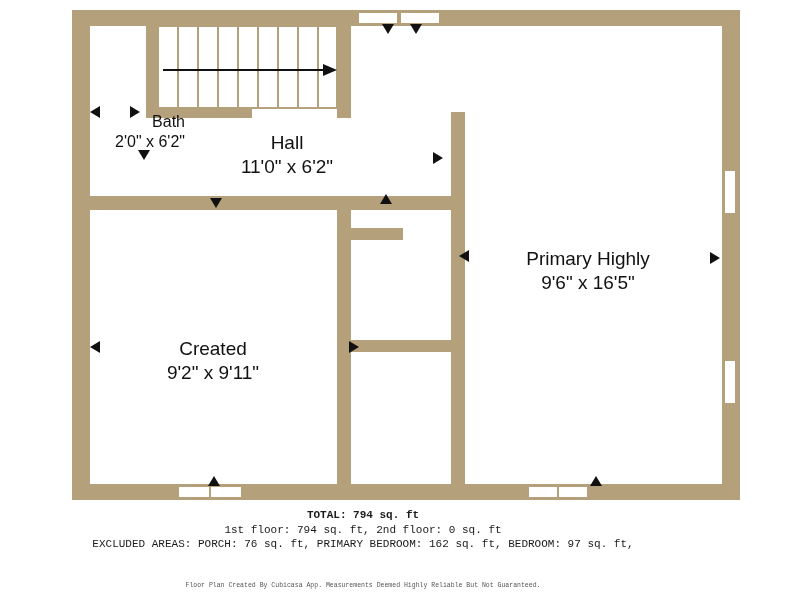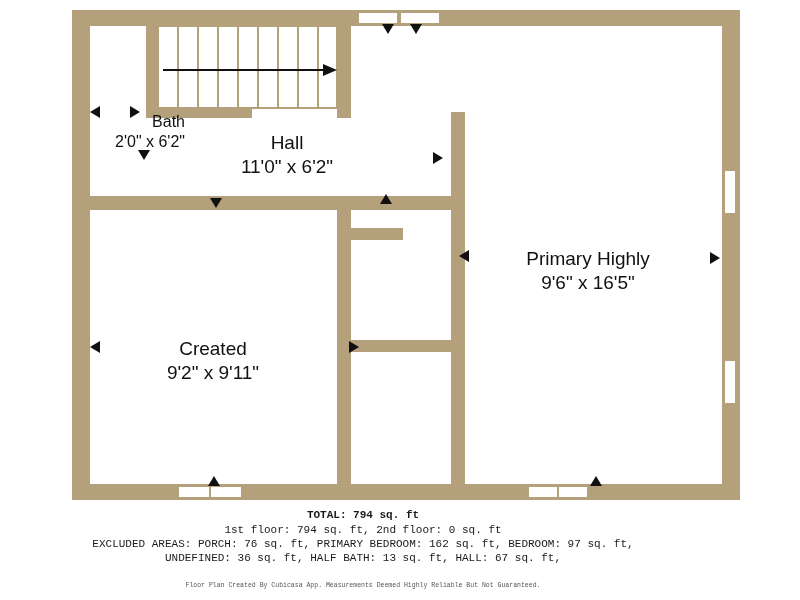--- a/index.html
+++ b/index.html
@@ -173,16 +173,15 @@
   </div>
 
   <div class="room-label" style="left:148px; top:337px; width:130px;">
     <div class="room-name">Created</div>
     <div class="room-dims">9'2" x 9'11"</div>
   </div>
 
   <div class="footer footer-total" style="top:509px;">TOTAL: 794 sq. ft</div>
   <div class="footer footer-line" style="top:524px;">1st floor: 794 sq. ft, 2nd floor: 0 sq. ft</div>
   <div class="footer footer-line" style="top:538px;">EXCLUDED AREAS: PORCH: 76 sq. ft, PRIMARY BEDROOM: 162 sq. ft, BEDROOM: 97 sq. ft,</div>
-  <div class="footer footer-line" style="top:552px;">UNDEFINED: 36 sq. ft, HALF BATH: 13 sq. ft, HALL: 67 sq. ft,</div>
   <div class="footer footer-disclaimer" style="top:582px;">Floor Plan Created By Cubicasa App. Measurements Deemed Highly Reliable But Not Guaranteed.</div>
 
 </div>
 
 </body></html>

